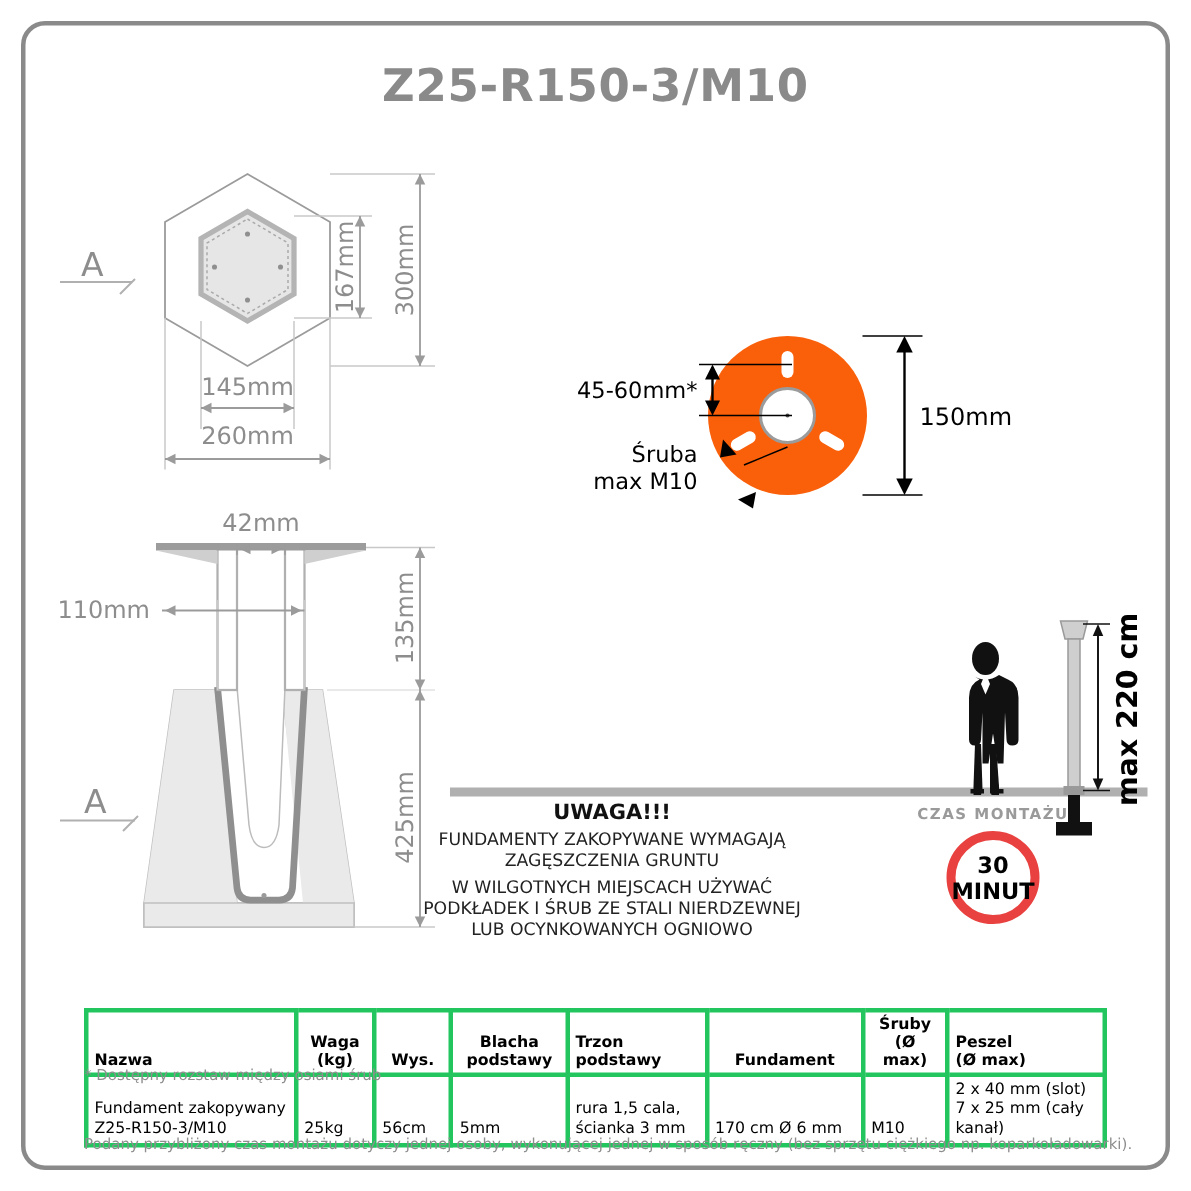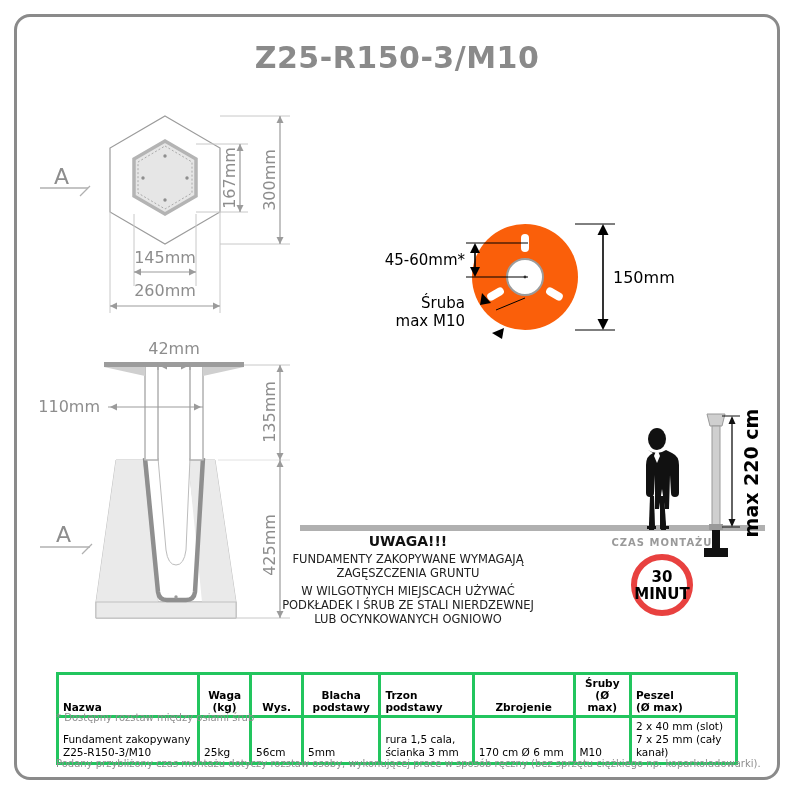--- a/index.html
+++ b/index.html
@@ -266,21 +266,21 @@
       <th style="width:46px;">
         <div>Waga</div>
         <div>(kg)</div>
       </th>
       <th style="width:48px;">Wys.</th>
       <th style="width:72px;margin-left:24px;">
         <div>Blacha</div>
         <div>podstawy</div>
       </th>
       <th class="left" style="width:98px;">Trzon podstawy</th>
-      <th style="width:110px;">Zbrojenie</th>
+      <th style="width:110px;">Fundament</th>
       <th style="width:52px;">
         <div>Śruby</div>
         <div>(Ø max)</div>
       </th>
       <th class="left" style="width:130px;">
         <div>Peszel</div>
         <div>(Ø max)</div>
       </th>
     </tr>
   </thead>
@@ -301,13 +301,13 @@
       <td>M10</td>
       <td class="left">
         <div>2 x 40 mm (slot)</div>
         <div>7 x 25 mm (cały kanał)</div>
       </td>
     </tr>
   </tbody>
 </table>
 
 <div class="foot" id="foot1">* Dostępny rozstaw między osiami śrub</div>
-<div class="foot" id="foot2">Podany przybliżony czas montażu dotyczy rozstaw osoby, wykonującej prace w sposób ręczny (bez sprzętu ciężkiego np. koparkoładowarki).</div>
+<div class="foot" id="foot2">Podany przybliżony czas montażu dotyczy jednej osoby, wykonującej jednej w sposób ręczny (bez sprzętu ciężkiego np. koparkoładowarki).</div>
 
 </body></html>

